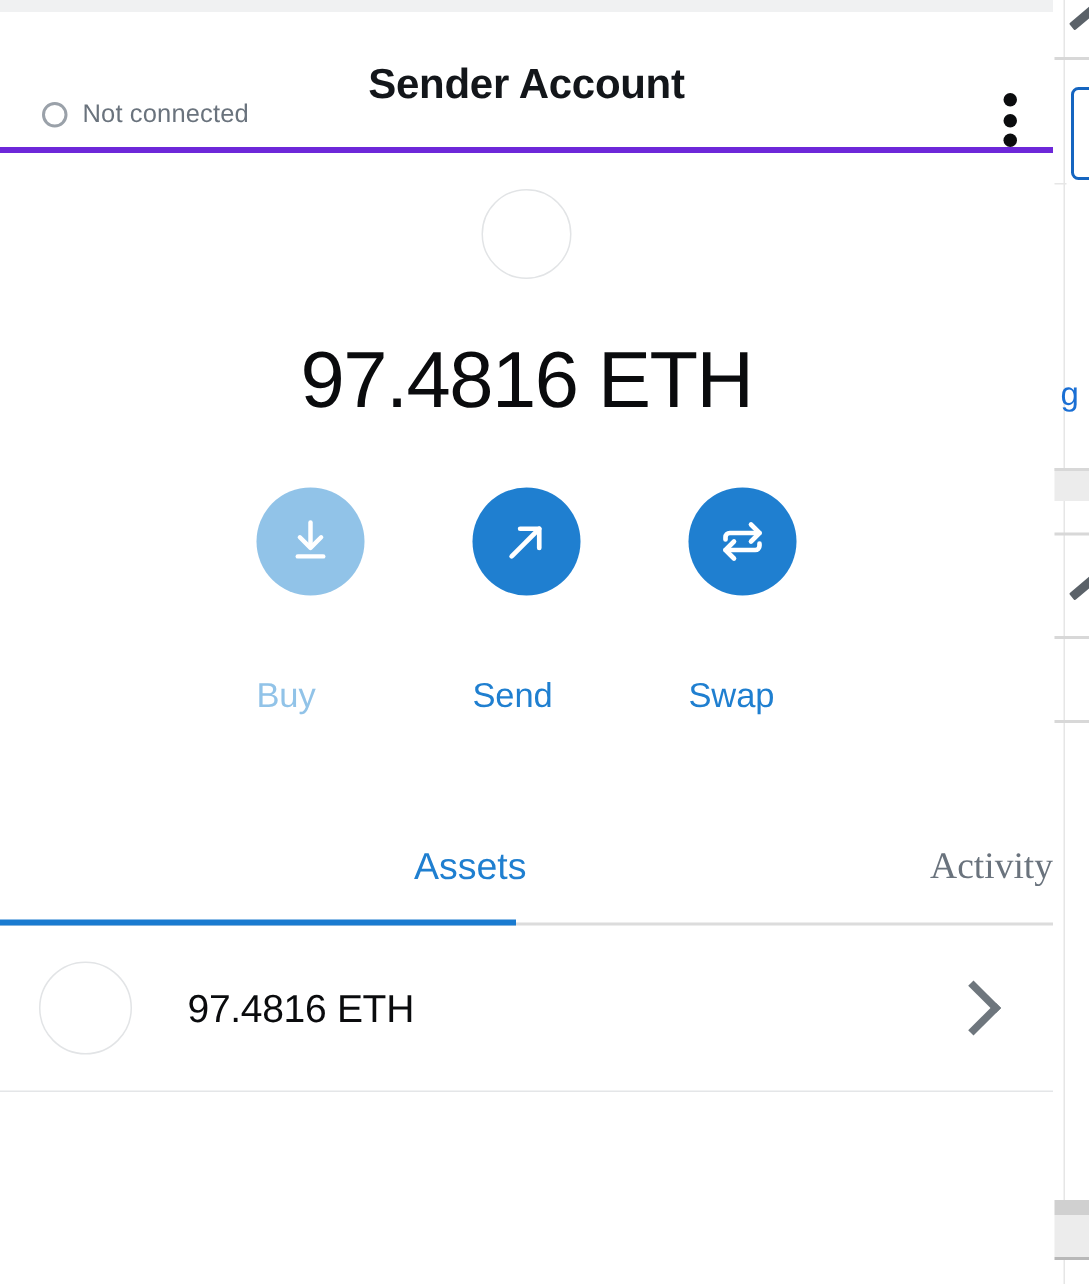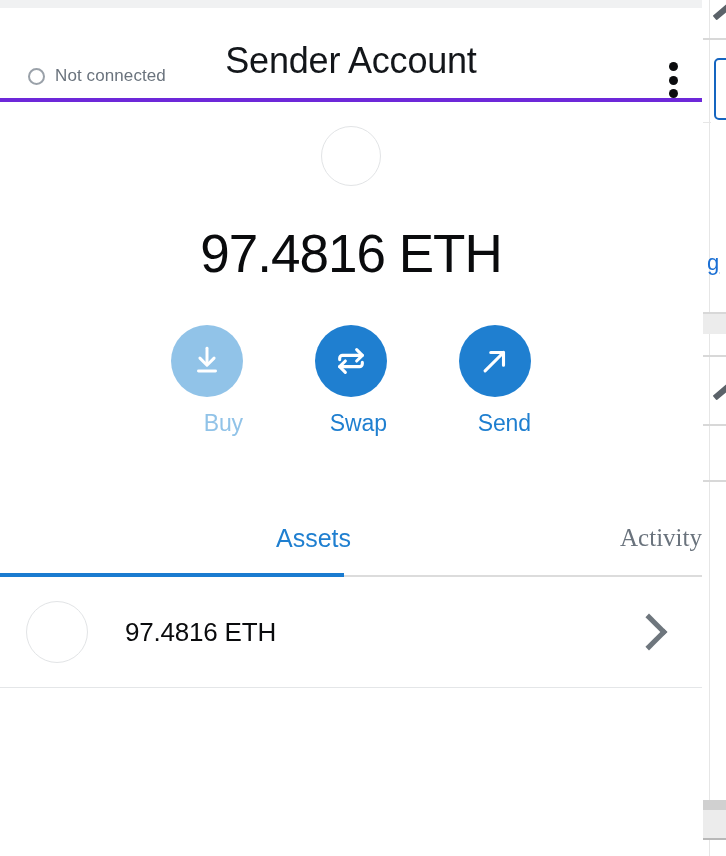--- a/index.html
+++ b/index.html
@@ -25,33 +25,33 @@
 
   
   .wallet { position:absolute; left:0; top:8px; width:702px; height:848px; background:#ffffff; }
 
   
   .header { position:relative; height:94px; border-bottom:4px solid #6d28d9; background:#ffffff; }
   .conn-status { position:absolute; left:28px; top:58px; display:flex; align-items:center; gap:10px; }
   .conn-dot { width:17px; height:17px; border-radius:50%; border:2px solid #9aa1a9; box-sizing:border-box; }
   .conn-text { font-size:17px; color:#6a737d; letter-spacing:0.1px; }
   .acct-block { position:absolute; left:0; right:0; top:32px; text-align:center; }
-  .acct-name { font-size:36px; font-weight:400; color:#13161a; letter-spacing:-0.2px; }
+  .acct-name { font-size:28px; font-weight:700; color:#13161a; letter-spacing:-0.2px; }
   .acct-addr { font-size:20px; color:#a7aeb6; margin-top:9px; letter-spacing:0.2px; }
   .kebab { position:absolute; right:18px; top:52px; width:22px; height:40px; display:flex; flex-direction:column; align-items:center; justify-content:space-between; padding:2px 0; cursor:pointer; }
   .kebab span { width:9px; height:9px; border-radius:50%; background:#0b0c0e; display:block; }
 
   
   .balance-area { padding-top:24px; text-align:center; }
   .token-circle { width:60px; height:60px; border-radius:50%; border:1px solid #e2e4e6; margin:0 auto; background:#ffffff; }
   .balance { margin-top:41px; font-size:53px; font-weight:400; color:#0a0b0d; letter-spacing:-1px; line-height:1; }
 
   
   .actions { margin-top:45px; display:flex; justify-content:center; gap:72px; }
-  .action { width:72px; display:flex; flex-direction:column; align-items:flex-end; cursor:pointer; }
+  .action { width:72px; display:flex; flex-direction:column; align-items:flex-start; cursor:pointer;gap:40px; }
   .action-circle { width:72px; height:72px; border-radius:50%; display:flex; align-items:center; justify-content:center; }
   .action-circle.enabled { background:#1f7fd0; }
   .action-circle.disabled { background:#91c3e8; }
   .action-label { margin-top:13px; font-size:23px; letter-spacing:-0.1px; }
   .action-label.enabled { color:#1f7fd0; }
   .action-label.disabled { color:#91c3e8; }
 
   
   .tabs { margin-top:69px; display:flex; position:relative; border-bottom:2px solid #dcdcdc; }
   .tab { flex:1; text-align:right; padding:18px 0 22px; font-size:25px; cursor:pointer; }
@@ -129,37 +129,37 @@
             <polyline points="7,10 12,15 17,10"></polyline>
             <line x1="6" y1="19" x2="18" y2="19"></line>
           </svg>
         </div>
         <div class="action-label disabled">Buy</div>
       </div>
 
       <div class="action">
         <div class="action-circle enabled">
           <svg width="34" height="34" viewBox="0 0 24 24" fill="none" stroke="#ffffff" stroke-width="2.2" stroke-linecap="round" stroke-linejoin="round">
+            <line x1="5" y1="19" x2="18" y2="6"></line>
+            <polyline points="9,6 18,6 18,15"></polyline>
+          </svg>
+        </div>
+        <div class="action-label enabled">Send</div>
+      </div>
+
+      <div class="action">
+        <div class="action-circle enabled">
+          <svg width="34" height="34" viewBox="0 0 24 24" fill="none" stroke="#ffffff" stroke-width="2.2" stroke-linecap="round" stroke-linejoin="round">
             <polyline points="16,4 20,8 16,12"></polyline>
             <path d="M20 8H6a2 2 0 0 0-2 2v1"></path>
             <polyline points="8,20 4,16 8,12"></polyline>
             <path d="M4 16h14a2 2 0 0 0 2-2v-1"></path>
           </svg>
         </div>
         <div class="action-label enabled">Swap</div>
-      </div>
-
-      <div class="action">
-        <div class="action-circle enabled">
-          <svg width="34" height="34" viewBox="0 0 24 24" fill="none" stroke="#ffffff" stroke-width="2.2" stroke-linecap="round" stroke-linejoin="round">
-            <line x1="5" y1="19" x2="18" y2="6"></line>
-            <polyline points="9,6 18,6 18,15"></polyline>
-          </svg>
-        </div>
-        <div class="action-label enabled">Send</div>
       </div>
 
     </div>
 
     <div class="tabs">
       <div class="tab active">Assets</div>
       <div class="tab inactive">Activity</div>
       <div class="tab-underline"></div>
     </div>
 

